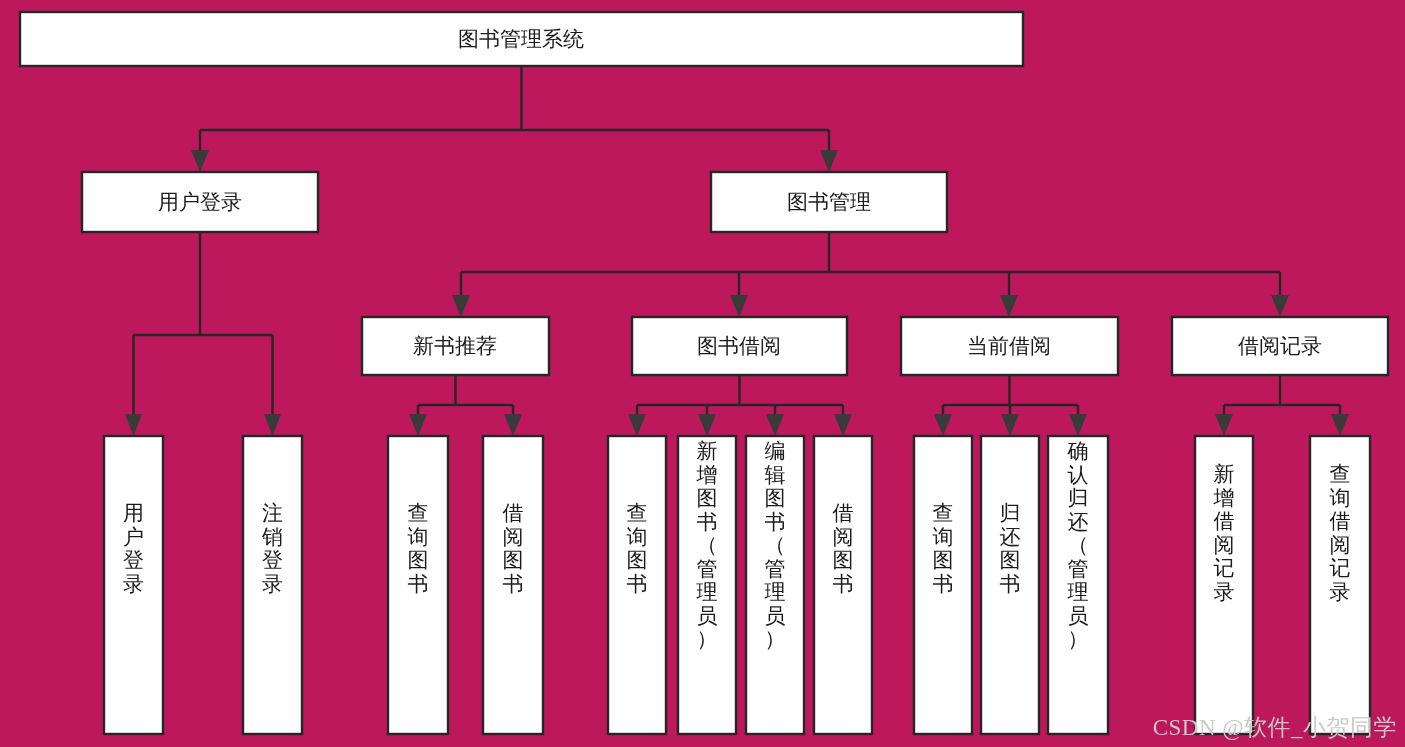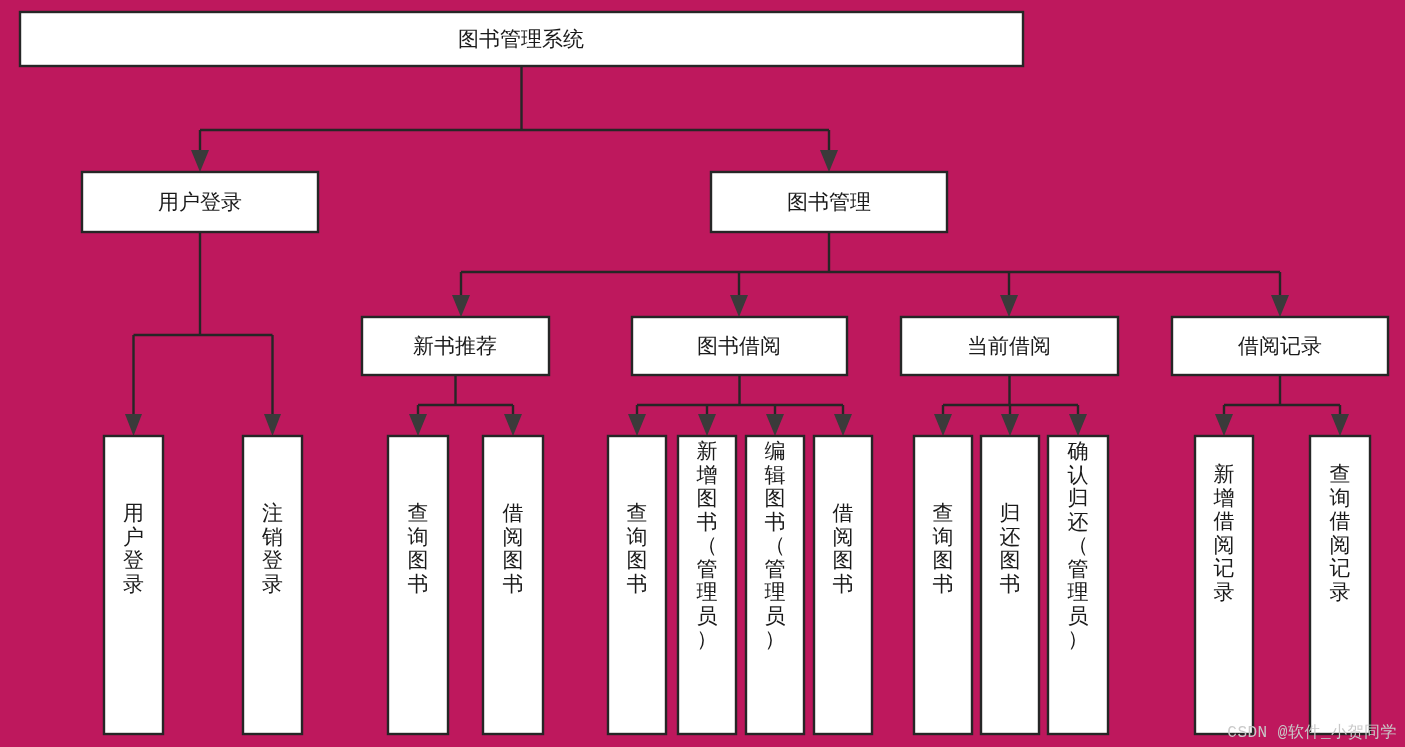--- a/index.html
+++ b/index.html
@@ -50,22 +50,22 @@
     fill: #1a1a1a;
     font-family: "Liberation Sans", "DejaVu Sans", sans-serif;
     font-size: 21px;
     text-anchor: middle;
   }
   .watermark {
     position: absolute;
     right: 8px;
     bottom: 4px;
     color: #c9c9c9;
-    font-size: 16px;
-    font-family: Liberation Mono, monospace;
+    font-size: 23px;
+    font-family: Liberation Serif, serif;
     letter-spacing: 0.5px;
     white-space: nowrap;
     user-select: none;
   }
 </style>
 </head>
 <body>
 
 <div id="diagram-root">
   <svg id="flow-svg" viewBox="0 0 1405 747">

